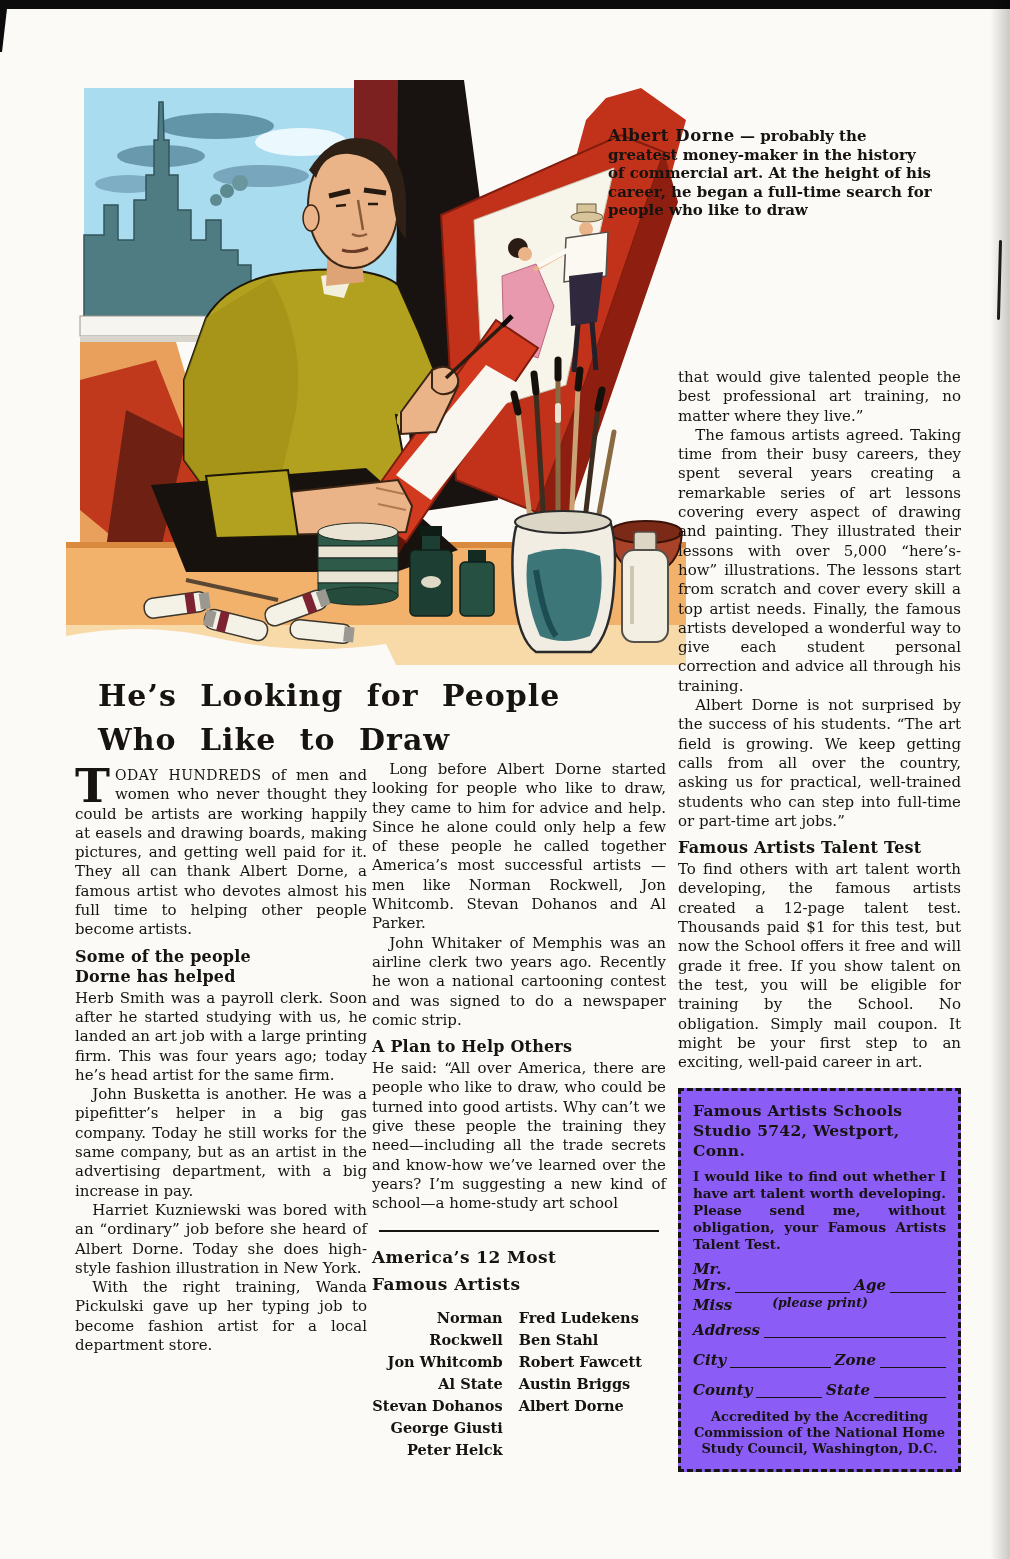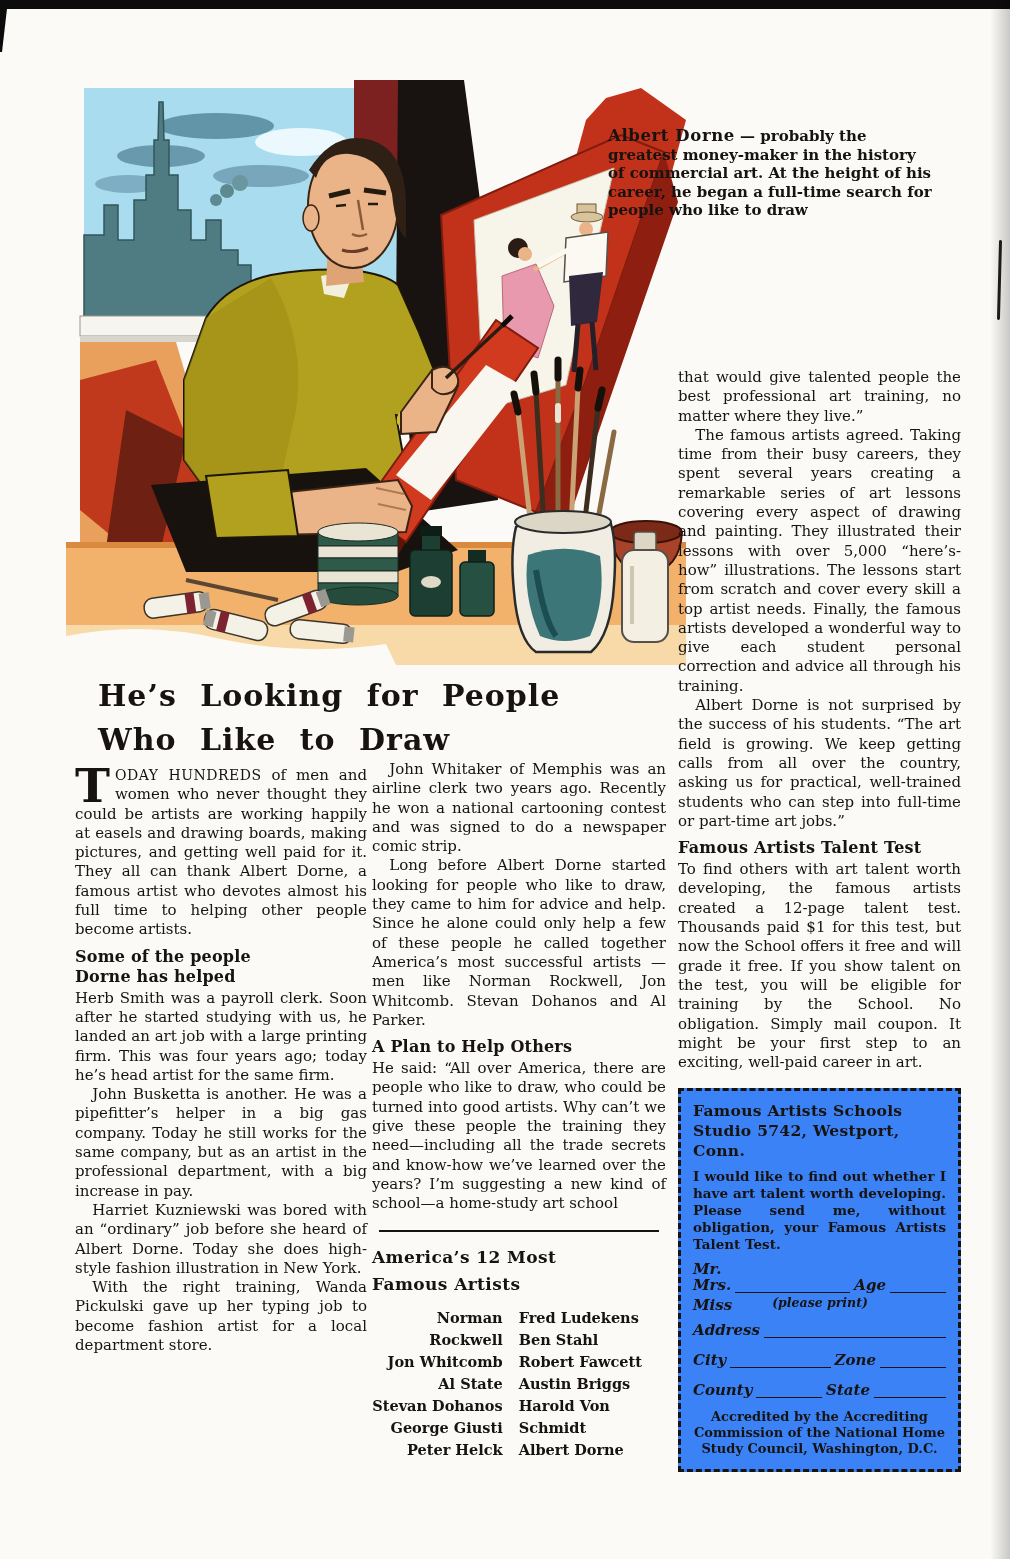--- a/index.html
+++ b/index.html
@@ -41,21 +41,21 @@
 
   
   .fa-rule{border:0;border-top:2.5px solid #161310;width:280px;margin:16px auto 12px;}
   .fa-title{text-align:left;font-weight:bold;font-size:17px;line-height:27px;letter-spacing:.4px;}
   .fa-grid{display:flex;margin-top:9px;font-weight:bold;font-size:14.5px;line-height:22px;}
   .fa-left{width:47%;text-align:right;padding-right:8px;}
   .fa-right{width:53%;text-align:left;padding-left:8px;}
 
   
   .coupon{margin-top:16px;border:3.5px dashed #161310;padding:10px 12px 12px;
-    background:#3b82f6;text-align:left;}
+    background:#8b5cf6;text-align:left;}
   .cp-school{font-weight:bold;font-size:15.5px;line-height:20px;letter-spacing:.3px;}
   .cp-body{font-weight:bold;font-size:13.5px;line-height:17px;margin-top:7px;text-align:justify;}
   .c-row{display:flex;align-items:flex-end;gap:4px;}
   .c-lbl{font-style:italic;font-weight:bold;font-size:15px;line-height:15px;white-space:nowrap;}
   .fl{flex:1;border-bottom:1.6px solid #161310;height:1em;}
   .fl-age{flex:0 0 56px;}
   .fl-zone{flex:0 0 66px;}
   .fl-state{flex:0 0 72px;}
   .pp{font-style:italic;font-weight:bold;font-size:12.5px;margin-left:36px;}
   .mt8{margin-top:9px;}.mt12{margin-top:14px;}
@@ -242,49 +242,48 @@
 <p class="caption"><span class="cap-name">Albert Dorne</span><span> — probably the greatest money-maker in the history of commercial art. At the height of his career, he began a full-time search for people who like to draw</span></p>
 
 <h1 class="headline"><span>He’s Looking for People</span><br>
   <span>Who Like to Draw</span></h1>
 
 <div class="col col1">
   <p><span class="dropcap">T</span><span class="lead-caps">ODAY HUNDREDS</span><span> of men and women who never thought they could be artists are working happily at easels and drawing boards, making pictures, and getting well paid for it. They all can thank Albert Dorne, a famous artist who devotes almost his full time to helping other people become artists.</span></p>
   <h3 class="sec-head ml">Some of the people
 Dorne has helped</h3>
   <p>Herb Smith was a payroll clerk. Soon after he started studying with us, he landed an art job with a large printing firm. This was four years ago; today he’s head artist for the same firm.</p>
-  <p class="ind">John Busketta is another. He was a pipefitter’s helper in a big gas company. Today he still works for the same company, but as an artist in the professional department, with a big increase in pay.</p>
+  <p class="ind">John Busketta is another. He was a pipefitter’s helper in a big gas company. Today he still works for the same company, but as an artist in the advertising department, with a big increase in pay.</p>
   <p class="ind">Harriet Kuzniewski was bored with an “ordinary” job before she heard of Albert Dorne. Today she does high-style fashion illustration in New York.</p>
   <p class="ind">With the right training, Wanda Pickulski gave up her typing job to become fashion artist for a local department store.</p>
 </div>
 
 <div class="col col2">
+  <p class="ind">Long before Albert Dorne started looking for people who like to draw, they came to him for advice and help. Since he alone could only help a few of these people he called together America’s most successful artists —men like Norman Rockwell, Jon Whitcomb. Stevan Dohanos and Al Parker.</p>
   <p class="ind">John Whitaker of Memphis was an airline clerk two years ago. Recently he won a national cartooning contest and was signed to do a newspaper comic strip.</p>
-  <p class="ind">Long before Albert Dorne started looking for people who like to draw, they came to him for advice and help. Since he alone could only help a few of these people he called together America’s most successful artists —men like Norman Rockwell, Jon Whitcomb. Stevan Dohanos and Al Parker.</p>
   <h3 class="sec-head">A Plan to Help Others</h3>
   <p>He said: “All over America, there are people who like to draw, who could be turned into good artists. Why can’t we give these people the training they need—including all the trade secrets and know-how we’ve learned over the years? I’m suggesting a new kind of school—a home-study art school</p>
 
   <hr class="fa-rule">
   <div class="fa-title ml">America’s 12 Most
 Famous Artists</div>
   <div class="fa-grid">
     <div class="fa-left">
       <div>Norman Rockwell</div>
       <div>Jon Whitcomb</div>
       <div>Al State</div>
       <div>Stevan Dohanos</div>
       <div>George Giusti</div>
       <div>Peter Helck</div>
     </div>
     <div class="fa-right">
       <div>Fred Ludekens</div>
       <div>Ben Stahl</div>
       <div>Robert Fawcett</div>
       <div>Austin Briggs</div>
-      <div>Harold Von Schmidt</div>
       <div>Albert Dorne</div>
     </div>
   </div>
 </div>
 
 <div class="col col3">
   <p>that would give talented people the best professional art training, no matter where they live.”</p>
   <p class="ind">The famous artists agreed. Taking time from their busy careers, they spent several years creating a remarkable series of art lessons covering every aspect of drawing and painting. They illustrated their lessons with over 5,000 “here’s-how” illustrations. The lessons start from scratch and cover every skill a top artist needs. Finally, the famous artists developed a wonderful way to give each student personal correction and advice all through his training.</p>
   <p class="ind">Albert Dorne is not surprised by the success of his students. “The art field is growing. We keep getting calls from all over the country, asking us for practical, well-trained students who can step into full-time or part-time art jobs.”</p>
   <h3 class="sec-head">Famous Artists Talent Test</h3>

